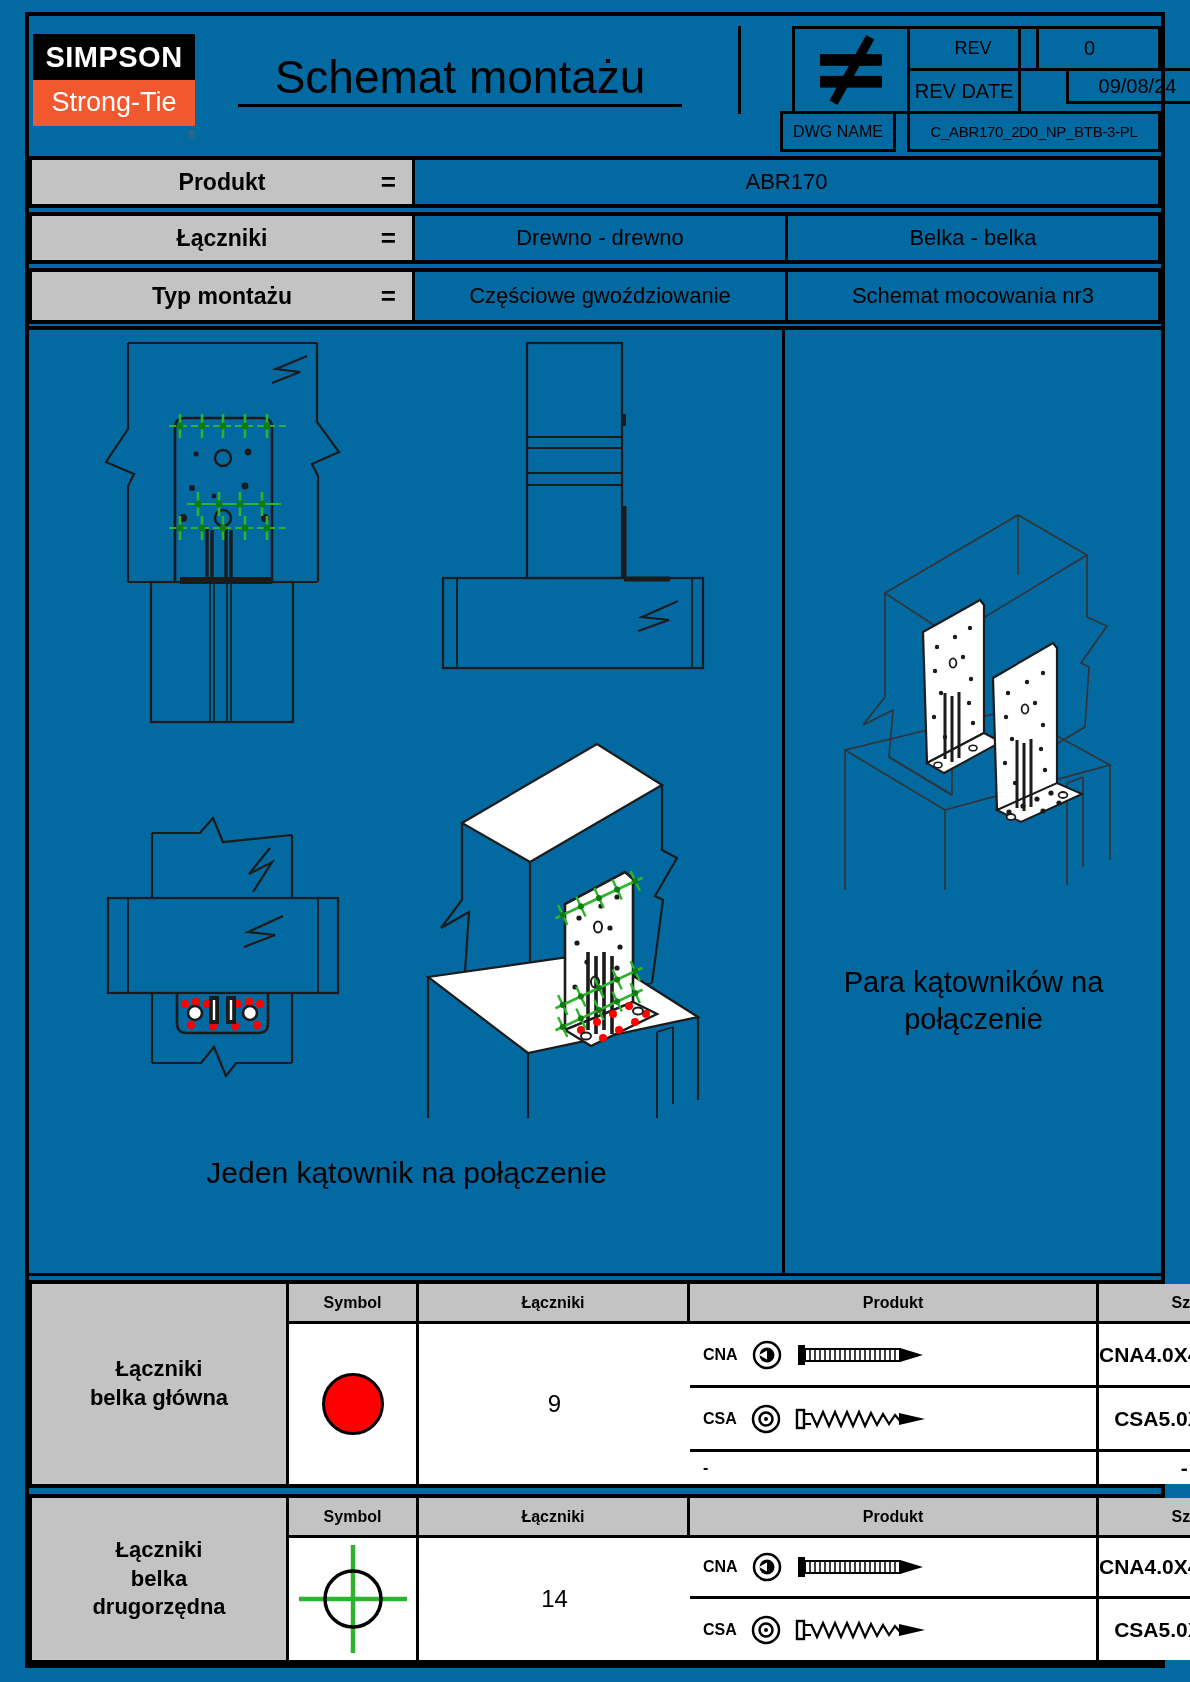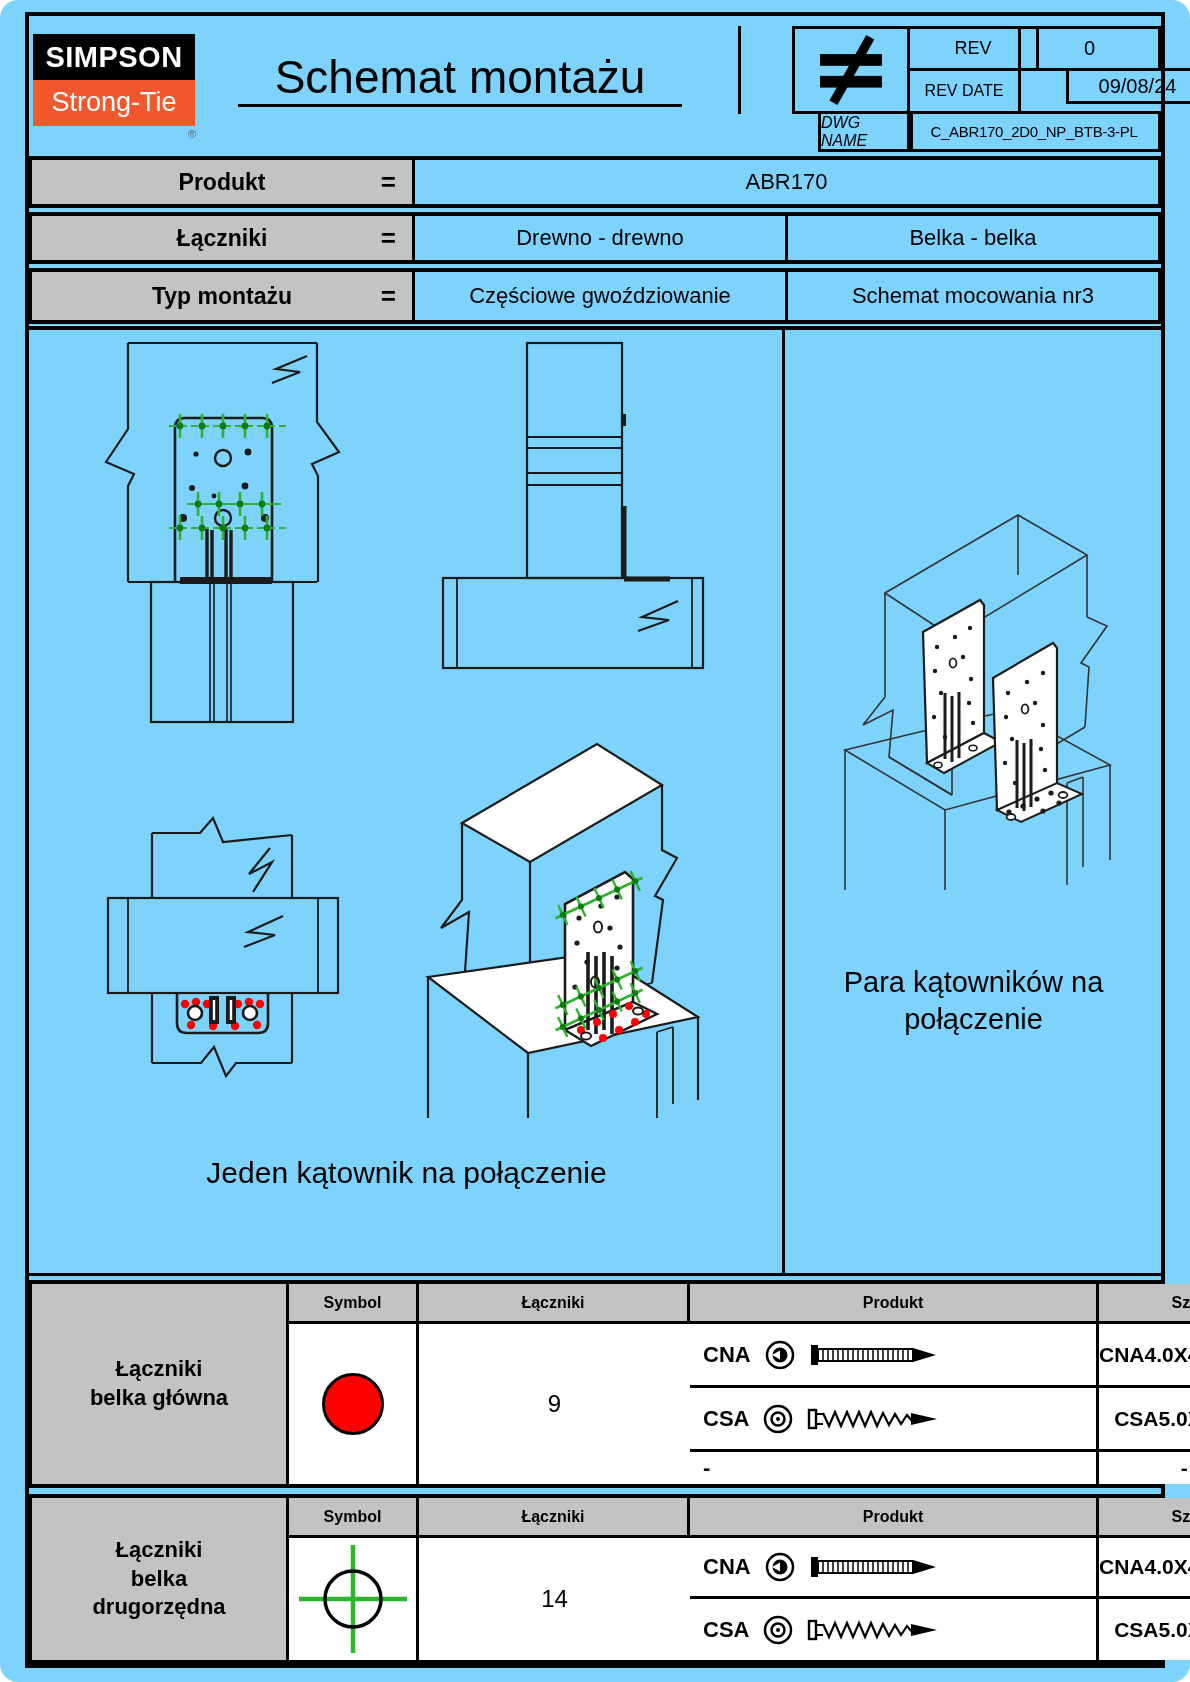--- a/index.html
+++ b/index.html
@@ -1,36 +1,36 @@
 <!DOCTYPE html>
 <html><head>
 <meta charset="utf-8">
 <style>
   html,body{margin:0;padding:0;background:#fff;}
-  #page{position:relative;width:1190px;height:1682px;background:#7dd3fc;
-        font-family:"Liberation Sans","DejaVu Sans",sans-serif;color:#000;overflow:hidden;border-radius:18px;}
+  #page{position:relative;width:1190px;height:1682px;background:#0369a1;
+        font-family:"Liberation Sans","DejaVu Sans",sans-serif;color:#000;overflow:hidden;}
   .abs{position:absolute;box-sizing:border-box;}
   #frame{left:25px;top:12px;width:1140px;height:1656px;border:4px solid #000;}
   
   #logo{left:33px;top:34px;width:162px;}
   #logo .lg-black{background:#000;color:#fff;font-weight:bold;font-size:29px;letter-spacing:.5px;
       text-align:center;padding:7px 0 6px;}
   #logo .lg-orange{background:#F1582E;color:#fff;font-weight:normal;font-size:27px;
       text-align:center;padding:7px 0 8px;position:relative;}
   #logo .reg{position:absolute;right:-1px;bottom:-14px;font-size:11px;color:#666;}
   #title{left:238px;top:50px;width:444px;text-align:center;font-size:46px;
       border-bottom:3px solid #000;}
   .hcell{border:3px solid #000;display:flex;align-items:center;justify-content:center;}
   #neq-cell{left:792px;top:26px;width:118px;height:88px;}
   #stray-line{left:738px;top:26px;width:3px;height:88px;background:#000;}
   #rev-l{left:907px;top:26px;width:132px;height:45px;font-size:18px;}
   #rev-v{left:1018px;top:26px;width:143px;height:45px;font-size:20px;}
-  #revd-l{left:907px;top:68px;width:114px;height:46px;font-size:16px;}
+  #revd-l{left:907px;top:68px;width:114px;height:46px;font-size:20px;}
   #revd-v{left:1066px;top:68px;width:143px;height:36px;font-size:20px;text-align:right;}
-  #dwg-l{left:818px;top:111px;width:95px;height:41px;font-size:16px;font-style:italic;}
+  #dwg-l{left:780px;top:111px;width:116px;height:41px;font-size:16px;}
   #dwg-v{left:907px;top:111px;width:254px;height:41px;font-size:15px;letter-spacing:-0.3px;}
   
   .spec-row{left:28px;width:1134px;height:52px;border:4px solid #000;display:flex;}
   .spec-label{width:380px;background:#C3C3C3;border-right:3px solid #000;display:flex;
       align-items:center;justify-content:center;position:relative;font-weight:bold;font-size:23px;}
   .spec-eq{position:absolute;right:16px;font-weight:bold;font-size:26px;}
   .spec-vals{flex:1;display:flex;}
   .spec-val{flex:1;display:flex;align-items:center;justify-content:center;font-size:22px;}
   .spec-div{width:3px;background:#000;}
   
@@ -47,21 +47,21 @@
   .fc{border-right:3px solid #000;border-bottom:3px solid #000;display:flex;
       align-items:center;justify-content:center;box-sizing:border-box;background:#fff;}
   .fc.last-col{border-right:none;}
   .fc.last-row{border-bottom:none;}
   .fc.gray{background:#C3C3C3;}
   .fc.hdr{font-weight:bold;font-size:16px;}
   .fc.rowlabel{font-weight:bold;font-size:22px;text-align:center;white-space:pre-line;line-height:1.3;}
   .fc.fast{justify-content:flex-start;padding-left:13px;gap:13px;}
   .fc.prod{font-weight:bold;font-size:21px;}
   .fc.qty{font-size:24px;}
-  .code{font-weight:bold;font-size:22px;}
+  .code{font-weight:bold;font-size:16px;}
   .red-dot-symbol{width:56px;height:56px;border-radius:50%;background:#FF0000;border:3px solid #000;}
 </style>
 </head>
 <body>
 
 <div id="page">
   <div class="abs" id="frame"></div>
 
   <div class="abs" id="logo">
     <div class="lg-black">SIMPSON</div>

